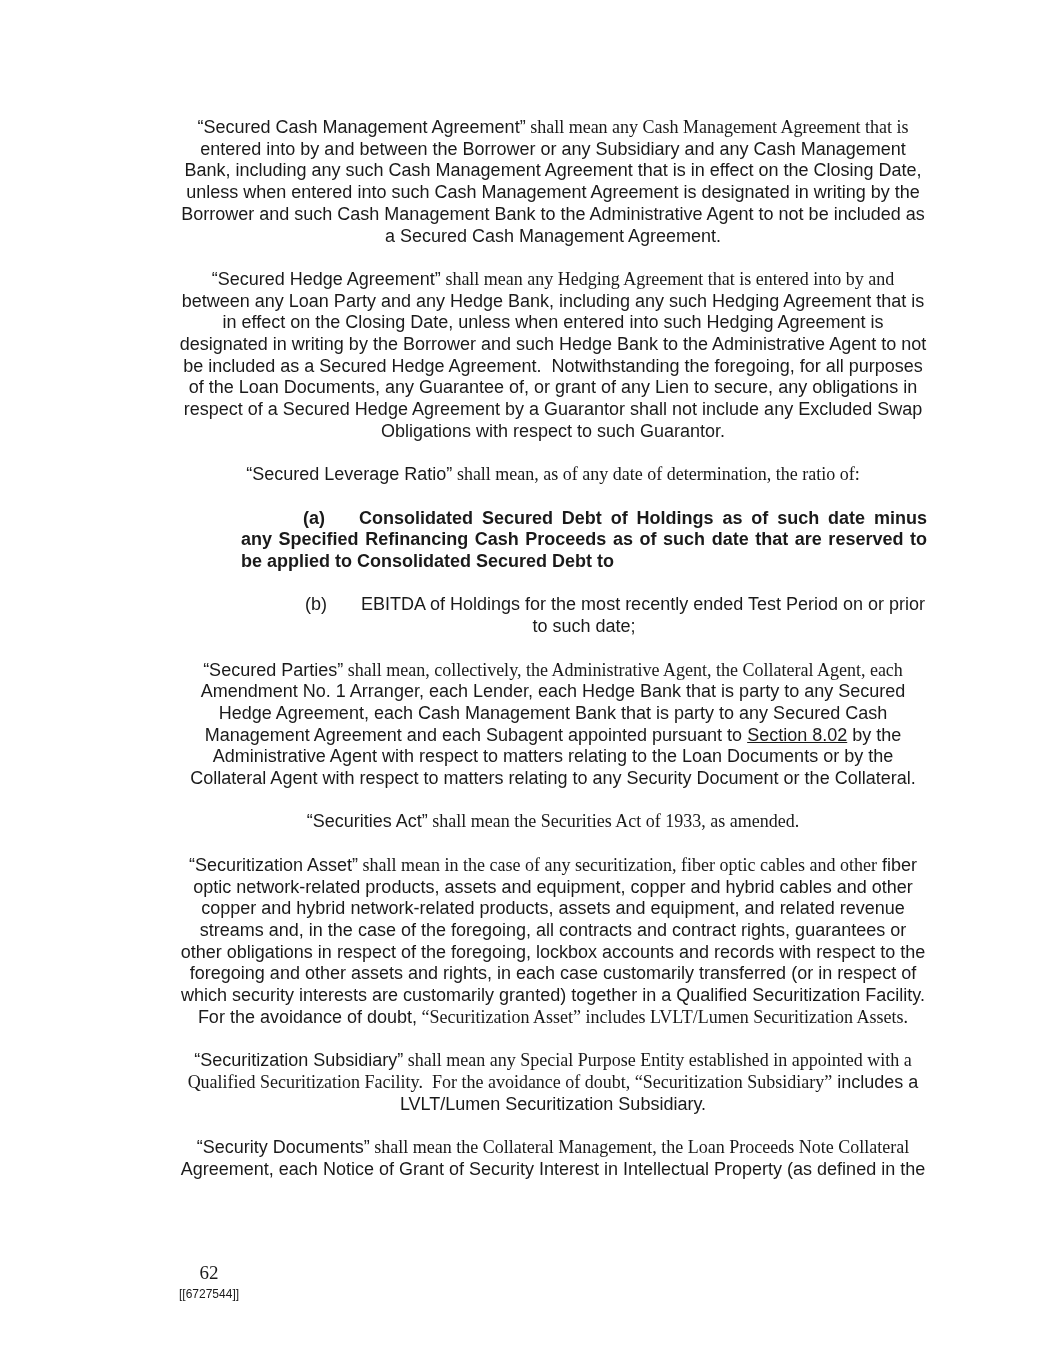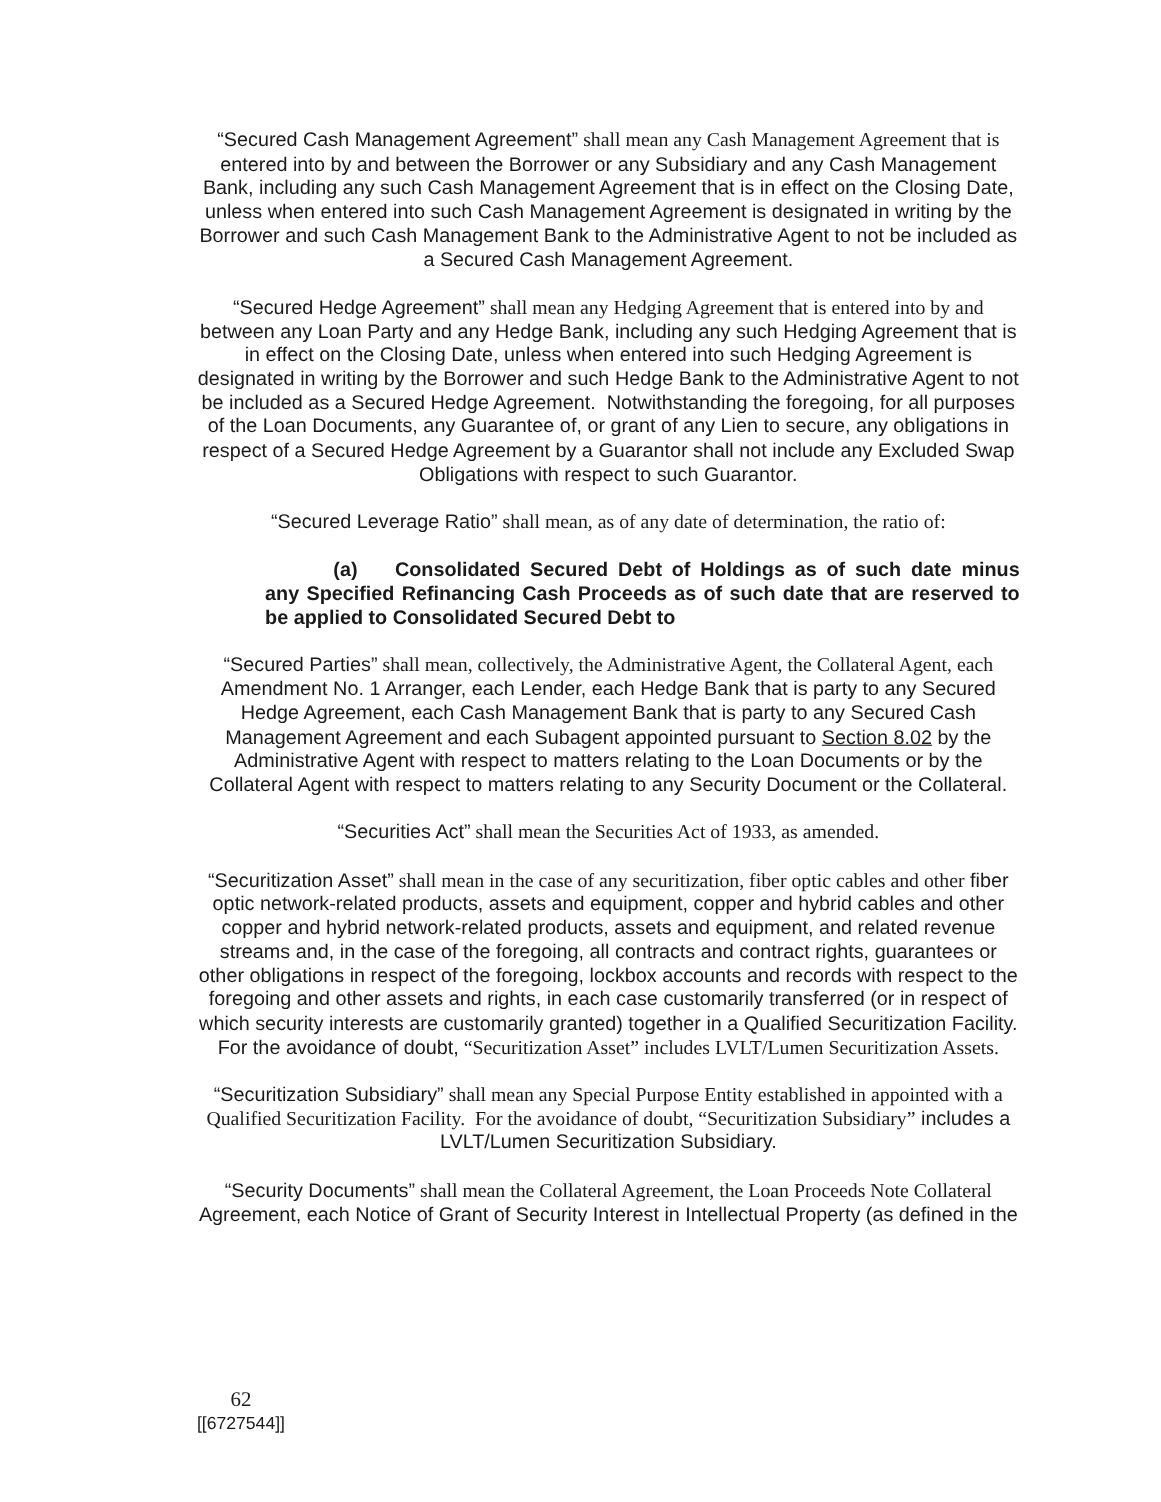--- a/index.html
+++ b/index.html
@@ -49,37 +49,38 @@
     top: 1262px;
   }
   .page-number {
     font-family: Liberation Serif, serif;
     font-size: 19px;
     line-height: 22px;
     text-align: center;
   }
   .doc-stamp {
     font-family: "Liberation Sans", sans-serif;
-    font-size: 16px;
+    font-size: 12px;
     line-height: 15px;
     margin-top: 3px;
   }
 </style>
 </head>
 <body>
 
 <div class="page">
   <div class="body-col">
       <p class="para"><span class="sans">“Secured Cash Management Agreement”</span><span class="serif"> shall mean any Cash Management Agreement that is</span><span class="sans"> entered into by and between the Borrower or any Subsidiary and any Cash Management Bank, including any such Cash Management Agreement that is in effect on the Closing Date, unless when entered into such Cash Management Agreement is designated in writing by the Borrower and such Cash Management Bank to the Administrative Agent to not be included as a Secured Cash Management Agreement.</span></p>
       <p class="para"><span class="sans">“Secured Hedge Agreement”</span><span class="serif"> shall mean any Hedging Agreement that is entered into by and</span><span class="sans"> between any Loan Party and any Hedge Bank, including any such Hedging Agreement that is in effect on the Closing Date, unless when entered into such Hedging Agreement is designated in writing by the Borrower and such Hedge Bank to the Administrative Agent to not be included as a Secured Hedge Agreement.  Notwithstanding the foregoing, for all purposes of the Loan Documents, any Guarantee of, or grant of any Lien to secure, any obligations in respect of a Secured Hedge Agreement by a Guarantor shall not include any Excluded Swap Obligations with respect to such Guarantor.</span></p>
       <p class="para"><span class="sans">“Secured Leverage Ratio”</span><span class="serif"> shall mean, as of any date of determination, the ratio of:</span></p>
       <p class="para clause align-justify"><span class="sans">(a)</span><span class="tab"></span><span class="sans">Consolidated Secured Debt of Holdings as of such date minus any Specified Refinancing Cash Proceeds as of such date that are reserved to be applied to Consolidated Secured Debt to</span></p>
+      <p class="para clause"><span class="sans">(b)</span><span class="tab"></span><span class="sans">EBITDA of Holdings for the most recently ended Test Period on or prior to such date;</span></p>
       <p class="para"><span class="sans">“Secured Parties”</span><span class="serif"> shall mean, collectively, the Administrative Agent, the Collateral Agent, each</span><span class="sans"> Amendment No. 1 Arranger, each Lender, each Hedge Bank that is party to any Secured Hedge Agreement, each Cash Management Bank that is party to any Secured Cash Management Agreement and each Subagent appointed pursuant to </span><span class="sans underline">Section 8.02</span><span class="sans"> by the Administrative Agent with respect to matters relating to the Loan Documents or by the Collateral Agent with respect to matters relating to any Security Document or the Collateral.</span></p>
       <p class="para"><span class="sans">“Securities Act”</span><span class="serif"> shall mean the Securities Act of 1933, as amended.</span></p>
       <p class="para"><span class="sans">“Securitization Asset”</span><span class="serif"> shall mean in the case of any securitization, fiber optic cables and other</span><span class="sans"> fiber optic network-related products, assets and equipment, copper and hybrid cables and other copper and hybrid network-related products, assets and equipment, and related revenue streams and, in the case of the foregoing, all contracts and contract rights, guarantees or other obligations in respect of the foregoing, lockbox accounts and records with respect to the foregoing and other assets and rights, in each case customarily transferred (or in respect of which security interests are customarily granted) together in a Qualified Securitization Facility.  For the avoidance of doubt,</span><span class="serif"> “Securitization Asset” includes LVLT/Lumen Securitization Assets.</span></p>
       <p class="para"><span class="sans">“Securitization Subsidiary”</span><span class="serif"> shall mean any Special Purpose Entity established in appointed with a Qualified Securitization Facility.  For the avoidance of doubt, “Securitization Subsidiary”</span><span class="sans"> includes a LVLT/Lumen Securitization Subsidiary.</span></p>
-      <p class="para"><span class="sans">“Security Documents”</span><span class="serif"> shall mean the Collateral Agreement, the Loan Proceeds Note Collateral</span><span class="sans"> Agreement, each Notice of Grant of Security Interest in Intellectual Property (as defined in the</span></p>
+      <p class="para"><span class="sans">“Security Documents”</span><span class="serif"> shall mean the Collateral Management, the Loan Proceeds Note Collateral</span><span class="sans"> Agreement, each Notice of Grant of Security Interest in Intellectual Property (as defined in the</span></p>
     </div>
   <div class="footer">
     <div class="page-number">62</div>
     <div class="doc-stamp">[[6727544]]</div>
   </div>
 </div>
 
 </body></html>

